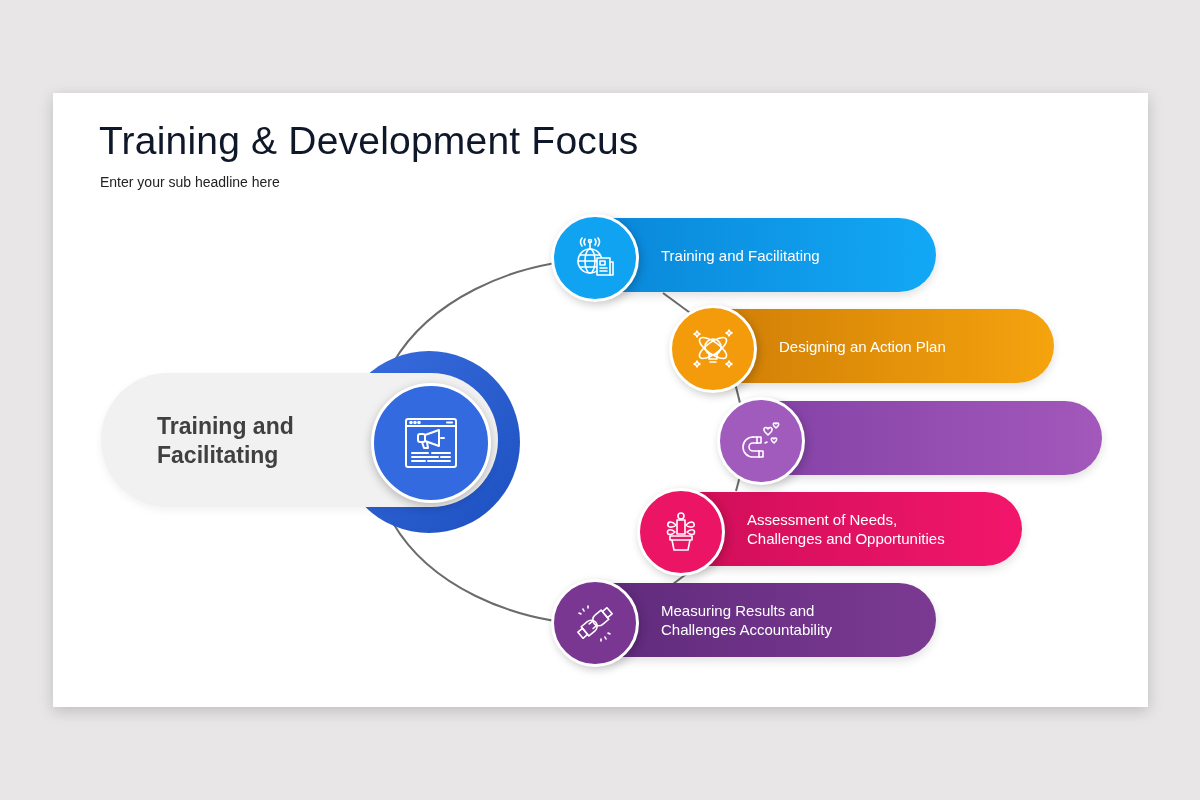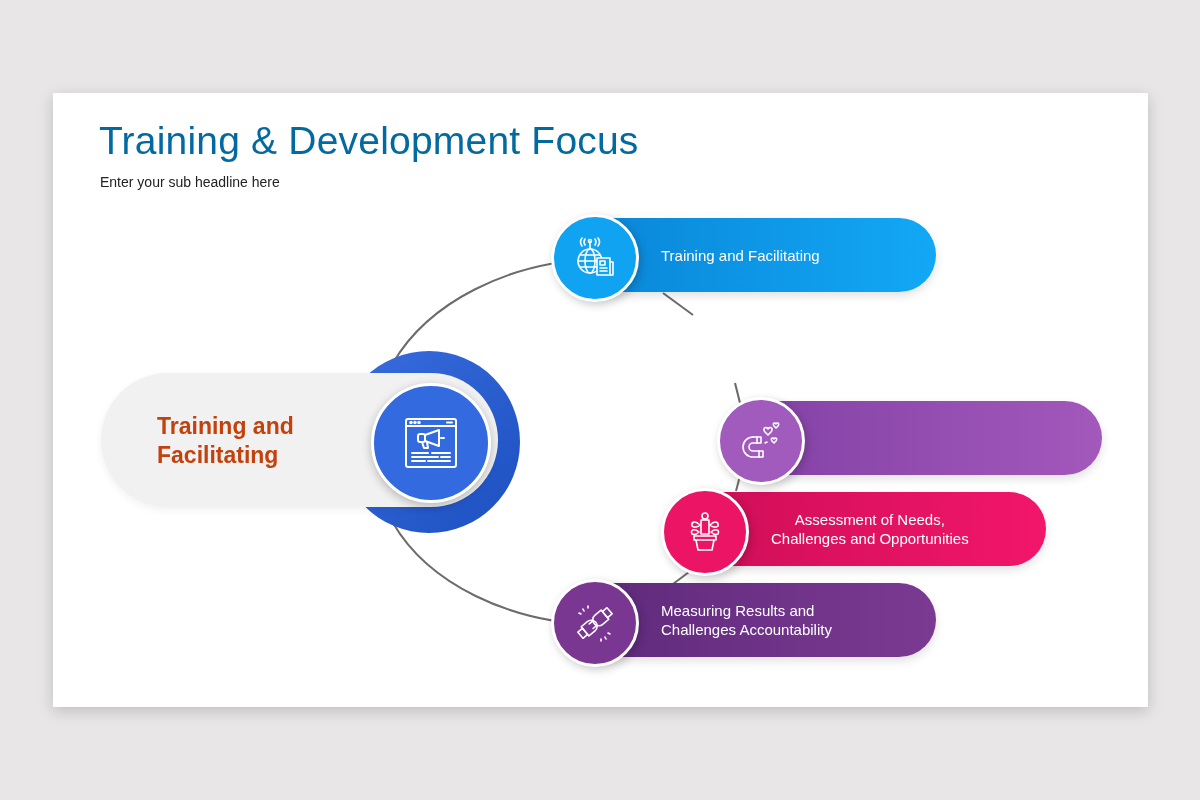--- a/index.html
+++ b/index.html
@@ -10,42 +10,42 @@
       font-family: "Liberation Sans", "DejaVu Sans", sans-serif;
     }
     .slide {
       position: absolute; left: 53px; top: 93px;
       width: 1095px; height: 614px;
       background: #ffffff;
       box-shadow: 0 4px 14px rgba(0,0,0,0.18);
     }
     .title {
       position: absolute; left: 46px; top: 26px;
-      font-size: 39px; color: #0369a1; letter-spacing: 0.2px;
+      font-size: 39px; color: #0f172a; letter-spacing: 0.2px;
       font-weight: normal; margin: 0; white-space: nowrap;
     }
     .subtitle {
       position: absolute; left: 47px; top: 81px;
       font-size: 14px; color: #222;
       white-space: nowrap;
     }
     .arc {
       position: absolute; left: 0; top: 0;
       width: 1095px; height: 614px; pointer-events: none;
     }
     .hub-pill {
       position: absolute; left: 48px; top: 280px;
       width: 380px; height: 134px;
       background: #f1f1f1;
       border-radius: 67px;
       box-shadow: 0 3px 8px rgba(0,0,0,0.06);
     }
     .hub-label {
       position: absolute; left: 104px; top: 319px;
-      font-size: 23px; font-weight: bold; color: #c2410c;
+      font-size: 23px; font-weight: bold; color: #404040;
       line-height: 29px;
     }
     .hub-ring {
       position: absolute; left: 285px; top: 258px;
       width: 182px; height: 182px; border-radius: 50%;
       background: linear-gradient(135deg, #3a6ee0 0%, #1c4fbf 100%);
     }
     .hub-ring-mask {
       position: absolute; left: 255px; top: 280px;
       width: 190px; height: 134px;
@@ -160,40 +160,59 @@
           <path d="M37 26 L40 26 L40 39 L37 39"></path>
           <rect x="27" y="25" width="5" height="4"></rect>
           <line x1="27" y1="32" x2="34" y2="32"></line>
             <line x1="27" y1="35" x2="34" y2="35"></line>
         </svg>
       </span>
     </div>
     <div class="label">Training and Facilitating</div>
   </div>
 
+  <div class="step c2" style="left:616px; top:212px; width:385px;">
+    <div class="pill" style="width:345px;"></div>
+    <div class="circle">
+      <span>
+        <svg class="icon" width="44" height="44" viewBox="0 0 44 44" fill="none" stroke="#fff" stroke-width="1.6" stroke-linecap="round" stroke-linejoin="round">
+          <circle cx="22" cy="20" r="8"></circle>
+          <path d="M18 27 L18 32 L26 32 L26 27"></path>
+          <line x1="19" y1="35" x2="25" y2="35"></line>
+          <ellipse cx="22" cy="21" rx="16" ry="6" transform="rotate(35 22 21)"></ellipse>
+          <ellipse cx="22" cy="21" rx="16" ry="6" transform="rotate(-35 22 21)"></ellipse>
+          <path d="M5 6 L6 4 L7 6 L9 7 L7 8 L6 10 L5 8 L3 7 Z"></path>
+          <path d="M37 5 L38 3 L39 5 L41 6 L39 7 L38 9 L37 7 L35 6 Z"></path>
+          <path d="M5 36 L6 34 L7 36 L9 37 L7 38 L6 40 L5 38 L3 37 Z"></path>
+          <path d="M37 36 L38 34 L39 36 L41 37 L39 38 L38 40 L37 38 L35 37 Z"></path>
+        </svg>
+      </span>
+    </div>
+    <div class="label">Designing an Action Plan</div>
+  </div>
 
   <div class="step c3" style="left:664px; top:304px; width:385px;">
     <div class="pill" style="width:345px;"></div>
     <div class="circle">
       <span>
         <svg class="icon" width="44" height="44" viewBox="0 0 44 44" fill="none" stroke="#fff" stroke-width="1.6" stroke-linecap="round" stroke-linejoin="round">
           <path d="M14 18 A10 10 0 0 0 14 38 L24 38 L24 32 L14 32 A4 4 0 0 1 14 24 L18 24"></path>
           <path d="M14 18 L22 18 L22 24 L18 24"></path>
           <line x1="18" y1="18" x2="18" y2="24"></line>
           <line x1="20" y1="32" x2="20" y2="38"></line>
           <path d="M29 10 C27 7 23 9 26 13 L29 16 L32 13 C35 9 31 7 29 10 Z"></path>
           <path d="M37 5 C36 3 33 4 35 7 L37 9 L39 7 C41 4 38 3 37 5 Z"></path>
           <path d="M35 20 C34 18 31 19 33 22 L35 24 L37 22 C39 19 36 18 35 20 Z"></path>
           <line x1="26" y1="24" x2="28" y2="23"></line>
         </svg>
       </span>
     </div>
   </div>
 
-  <div class="step c4" style="left:608px; top:395px; width:385px;text-align:center;">
+  <div class="step c4" style="left:584px; top:395px; width:385px;">
     <div class="pill" style="width:345px;"></div>
     <div class="circle">
       <span>
         <svg class="icon" width="44" height="44" viewBox="0 0 44 44" fill="none" stroke="#fff" stroke-width="1.6" stroke-linecap="round" stroke-linejoin="round">
           <circle cx="22" cy="6" r="3"></circle>
           <path d="M18 10 L26 10 L26 24 L18 24 Z"></path>
           <path d="M17 15 C12 10 8 12 9 16 C11 18 15 17 17 15 Z"></path>
           <path d="M27 15 C32 10 36 12 35 16 C33 18 29 17 27 15 Z"></path>
           <path d="M16 22 C11 18 7 20 9 24 C11 25 14 24 16 22 Z"></path>
           <path d="M28 22 C33 18 37 20 35 24 C33 25 30 24 28 22 Z"></path>

